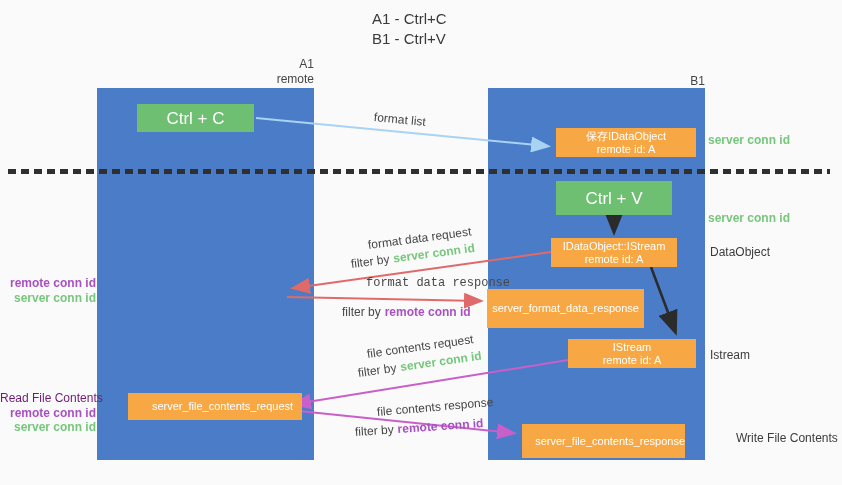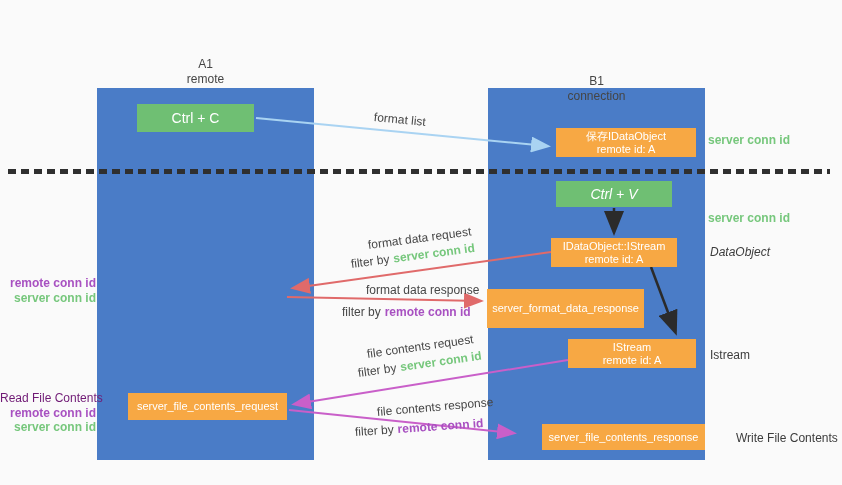--- a/index.html
+++ b/index.html
@@ -19,67 +19,70 @@
     z-index:5;white-space:nowrap;
   }
   .lane{
     position:absolute;top:88px;height:372px;width:217px;
     background:#4a7cc7;z-index:1;
   }
   .lane.left{left:97px;}
   .lane.right{left:488px;}
   .lane-header{
     position:absolute;top:57px;width:217px;
-    text-align:center;font-size:12px;line-height:15px;color:#454545;
+    text-align:right;font-size:12px;line-height:15px;color:#454545;
     z-index:5;
   }
   .lane-header.left{left:97px;}
   .lane-header.right{left:488px;margin-top:17px;}
   .dotted-line{
     position:absolute;left:8px;top:169px;width:822px;height:5px;
     background:repeating-linear-gradient(90deg,#2f2f2f 0 8px,transparent 8px 13px);
     z-index:3;
   }
   svg.arrows{position:absolute;left:0;top:0;z-index:4;pointer-events:none;}
   .node{
     position:absolute;display:flex;flex-direction:column;
     align-items:center;justify-content:center;
     color:#fff;text-align:center;z-index:6;
     font-size:11px;line-height:13px;white-space:nowrap;
   }
   .node.orange{background:#f7a844;}
-  .node.green{background:#6fbf73;font-size:14px;}
+  .node.green{background:#6fbf73;font-size:17px;}
   .arrow-label{
     position:absolute;z-index:5;font-size:12px;color:#474747;
     white-space:nowrap;transform-origin:left center;
   }
   .side-label{
     position:absolute;z-index:5;font-size:12px;color:#3c3c3c;white-space:nowrap;
   }
   .green-text{color:#76c77c;font-weight:bold;}
   .purple-text{color:#a851c1;font-weight:bold;}
   .left-label-group{
     position:absolute;left:0;width:96px;text-align:right;
     z-index:5;font-size:12px;line-height:14.5px;white-space:nowrap;
   }
   .filter-lead{margin-right:4px;}
 </style>
 </head>
 <body>
 
 <div id="stage">
 
+  <div class="title">
+    <div>A1 - Ctrl+C</div>
+    <div>B1 - Ctrl+V</div>
+  </div>
 
   <div class="lane-header left">
     <div>A1</div>
     <div>remote</div>
   </div>
   <div class="lane-header right">
     <div>B1</div>
-    <div>connection</div>
   </div>
 
   <div class="lane left"></div>
   <div class="lane right"></div>
 
   <div class="dotted-line"></div>
 
   <svg class="arrows" width="842" height="485">
     <defs>
       <marker id="m-blue" markerWidth="10" markerHeight="8" refX="8" refY="4" orient="auto">
@@ -106,72 +109,72 @@
 
   <div class="node green" style="left:137px;top:104px;width:117px;height:28px;">
     <div>Ctrl + C</div>
   </div>
 
   <div class="node orange" style="left:556px;top:128px;width:140px;height:29px;">
     <div>保存IDataObject</div>
     <div>remote id: A</div>
   </div>
 
-  <div class="node green" style="left:556px;top:181px;width:116px;height:26px;font-style:italic;">
+  <div class="node green" style="left:556px;top:181px;width:116px;height:34px;">
     <div>Ctrl + V</div>
   </div>
 
   <div class="node orange" style="left:551px;top:238px;width:126px;height:29px;">
     <div>IDataObject::IStream</div>
     <div>remote id: A</div>
   </div>
 
 
   <div class="node orange" style="left:487px;top:289px;width:157px;height:39px;">
     <div>server_format_data_response</div>
   </div>
 
   <div class="node orange" style="left:568px;top:339px;width:128px;height:29px;">
     <div>IStream</div>
     <div>remote id: A</div>
   </div>
 
-  <div class="node orange" style="left:128px;top:393px;width:159px;height:27px;">
+  <div class="node orange" style="left:128px;top:393px;width:159px;height:27px;padding-left:15px;">
     <div>server_file_contents_request</div>
   </div>
 
-  <div class="node orange" style="left:542px;top:424px;width:163px;height:26px;">
+  <div class="node orange" style="left:522px;top:424px;width:163px;height:34px;align-items:flex-end;">
     <div>server_file_contents_response</div>
   </div>
 
   <div class="arrow-label" style="left:374px;top:110px;transform:rotate(5.5deg);">format list</div>
 
   <div class="arrow-label" style="left:368px;top:238px;transform:rotate(-7.5deg);">format data request</div>
   <div class="arrow-label" style="left:351px;top:257px;transform:rotate(-7.5deg);">
     <span class="filter-lead">filter by</span><span class="green-text">server conn id</span>
   </div>
 
-  <div class="arrow-label" style="left:366px;top:283px;">format data response</div>
+  <div class="arrow-label" style="left:366px;top:276px;font-family:Liberation Mono, monospace;">format data response</div>
   <div class="arrow-label" style="left:342px;top:305px;">
     <span class="filter-lead">filter by</span><span class="purple-text">remote conn id</span>
   </div>
 
   <div class="arrow-label" style="left:367px;top:347px;transform:rotate(-8deg);">file contents request</div>
   <div class="arrow-label" style="left:358px;top:366px;transform:rotate(-8deg);">
     <span class="filter-lead">filter by</span><span class="green-text">server conn id</span>
   </div>
 
   <div class="arrow-label" style="left:377px;top:405px;transform:rotate(-5deg);">file contents response</div>
   <div class="arrow-label" style="left:355px;top:425px;transform:rotate(-4deg);">
     <span class="filter-lead">filter by</span><span class="purple-text">remote conn id</span>
   </div>
 
   <div class="side-label green-text" style="left:708px;top:133px;">server conn id</div>
   <div class="side-label green-text" style="left:708px;top:211px;">server conn id</div>
-  <div class="side-label" style="left:710px;top:245px;font-style:italic;">DataObject</div>
+  <div class="side-label" style="left:710px;top:245px;">DataObject</div>
   <div class="side-label" style="left:710px;top:348px;">Istream</div>
   <div class="side-label" style="left:736px;top:431px;">Write File Contents</div>
 
   <div class="left-label-group" style="top:276px;">
     <div class="purple-text">remote conn id</div>
     <div class="green-text">server conn id</div>
   </div>
 
   <div class="left-label-group" style="top:391px;">
     <div style="color:#701a75;">Read File Contents</div>

